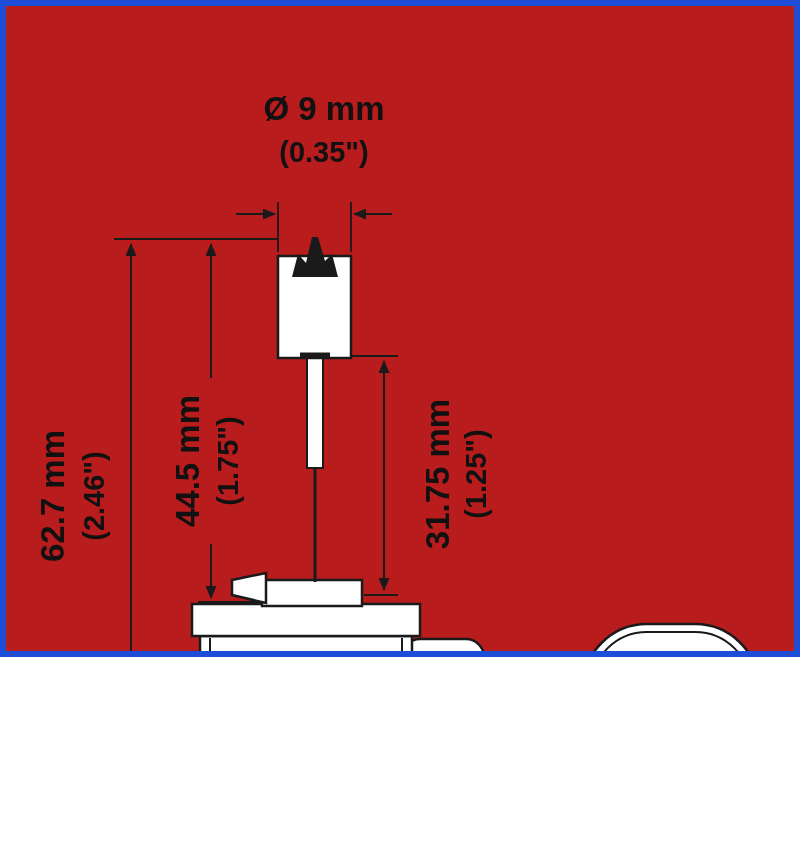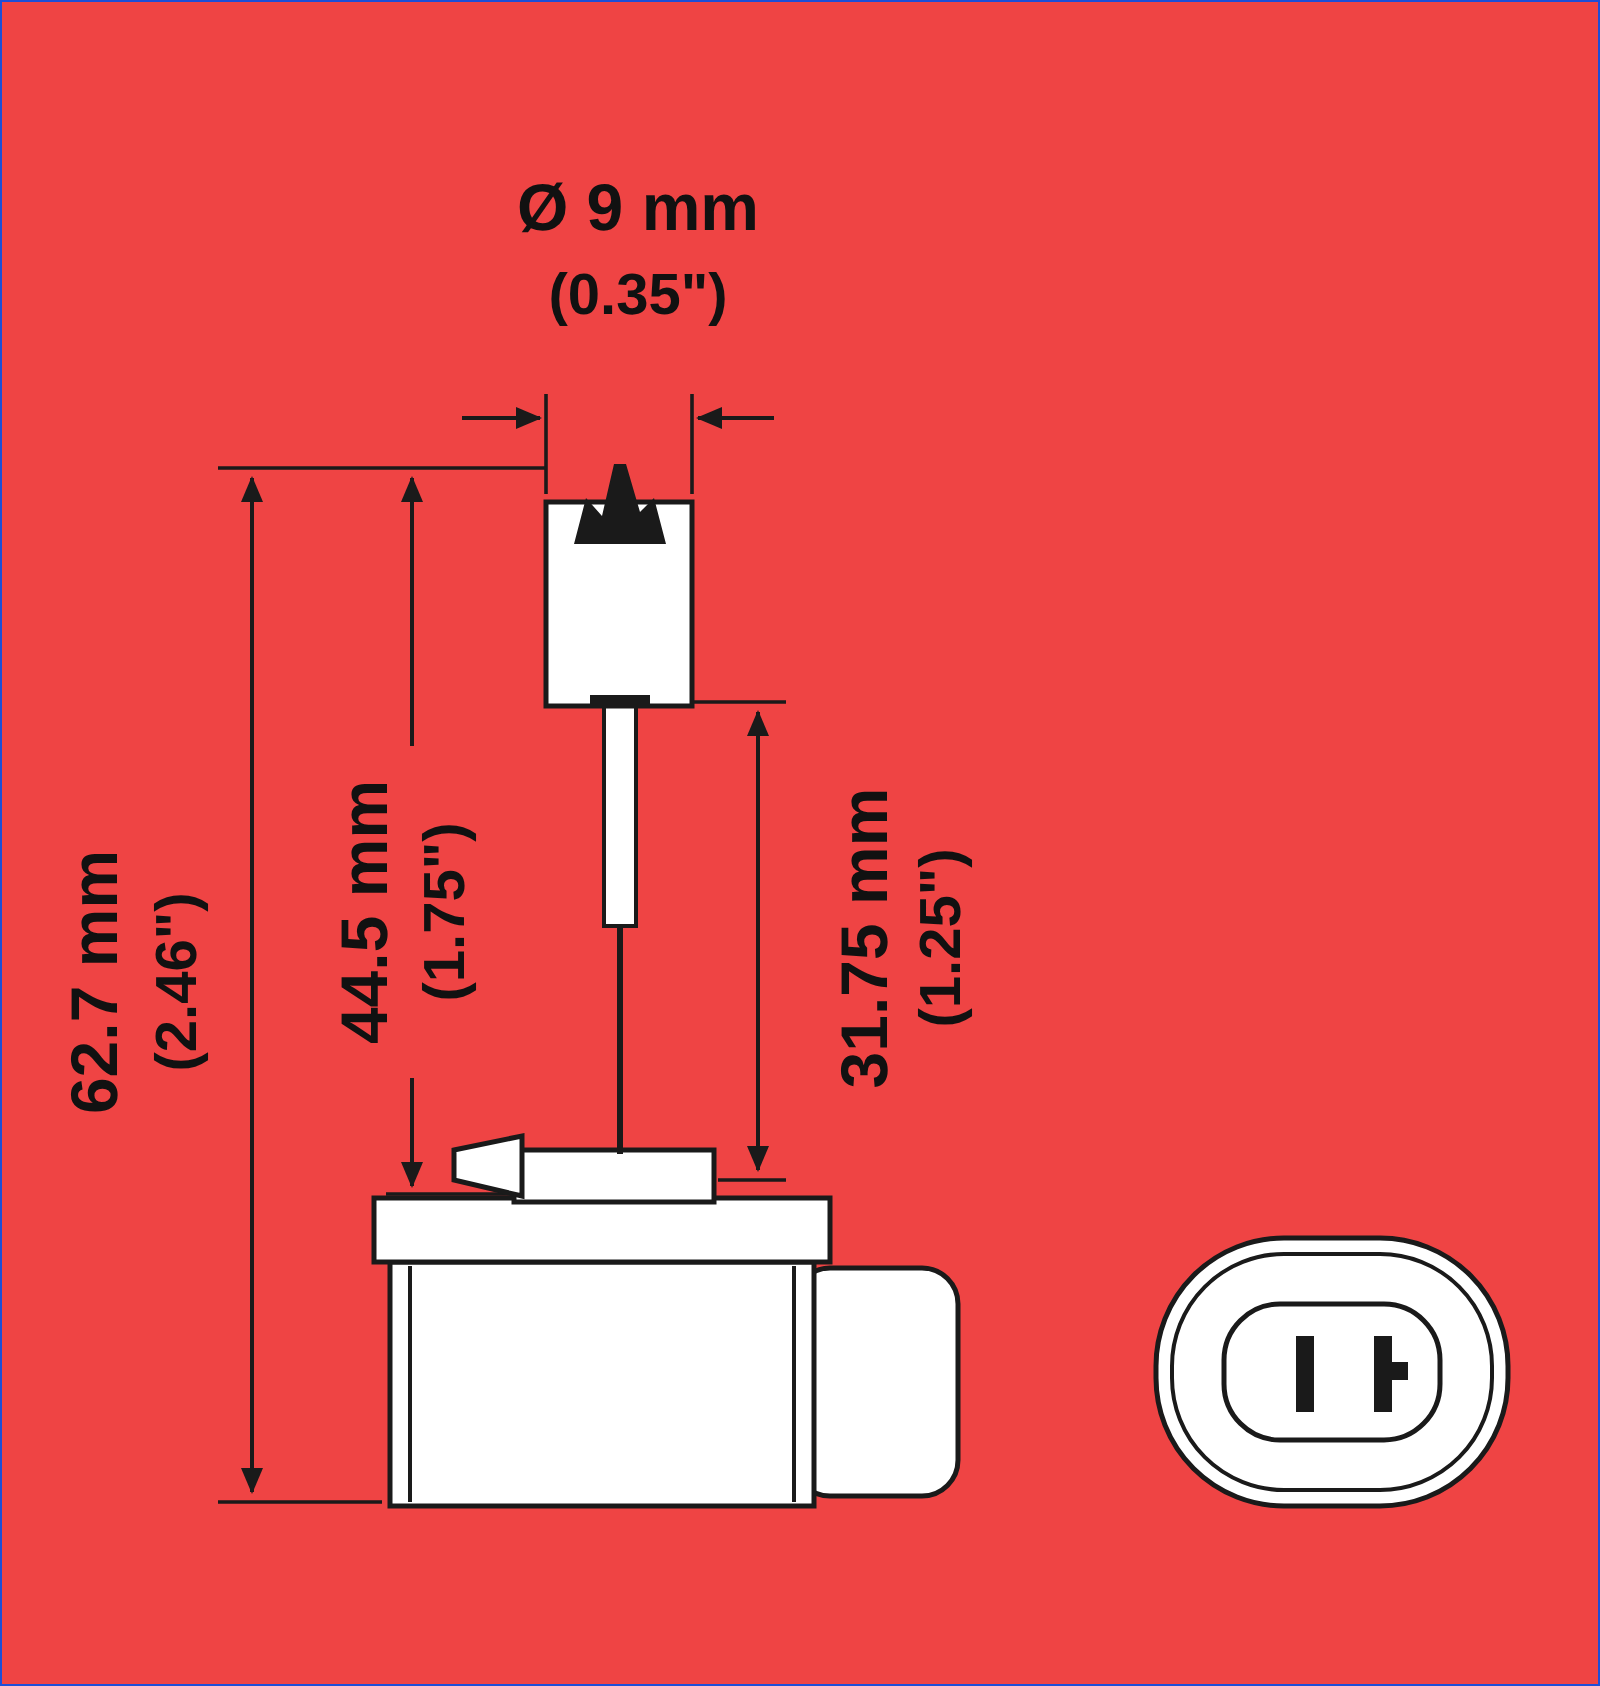--- a/index.html
+++ b/index.html
@@ -4,23 +4,23 @@
 <style>
   html, body {
     margin: 0;
     padding: 0;
     background: #ffffff;
     font-family: "Liberation Sans", sans-serif;
   }
   .canvas {
     position: relative;
     width: 800px;
-    height: 843px;
-    background: #ef4444;
-    border: 1px solid #1d4ed8;
+    height: 657px;
+    background: #b91c1c;
+    border: 6px solid #1d4ed8;
     box-sizing: border-box;
     overflow: hidden;
   }
   svg { display: block; width: 800px; height: 843px; }
   .outline   { fill: #ffffff; stroke: #1a1a1a; stroke-width: 2.5; }
   .outline-thin { fill: #ffffff; stroke: #1a1a1a; stroke-width: 2; }
   .solid     { fill: #1a1a1a; stroke: none; }
   .dimline   { stroke: #1a1a1a; stroke-width: 2; fill: none; }
   .extline   { stroke: #1a1a1a; stroke-width: 1.8; fill: none; }
   .detail    { stroke: #1a1a1a; stroke-width: 2; fill: none; }

